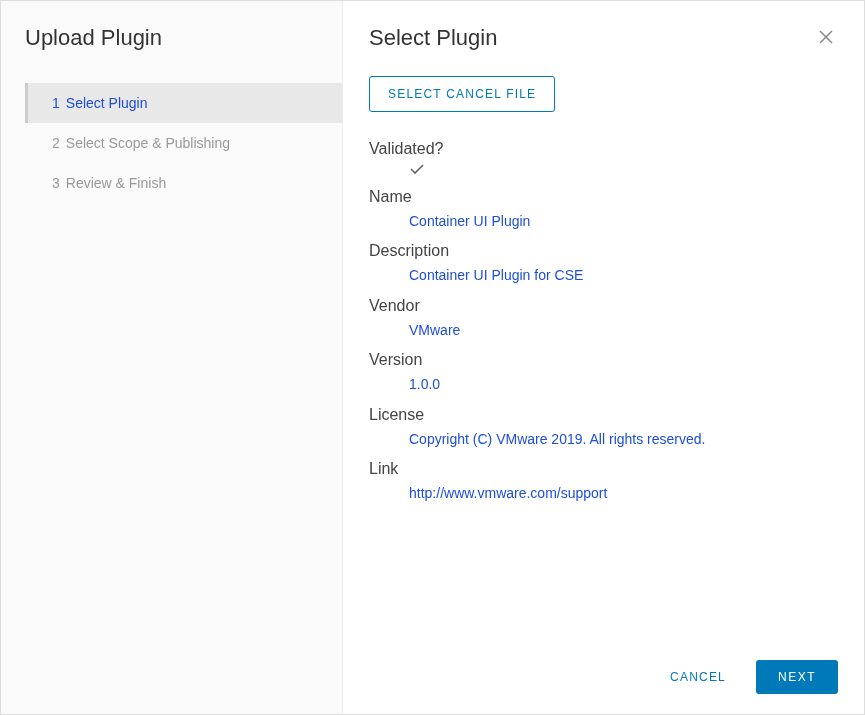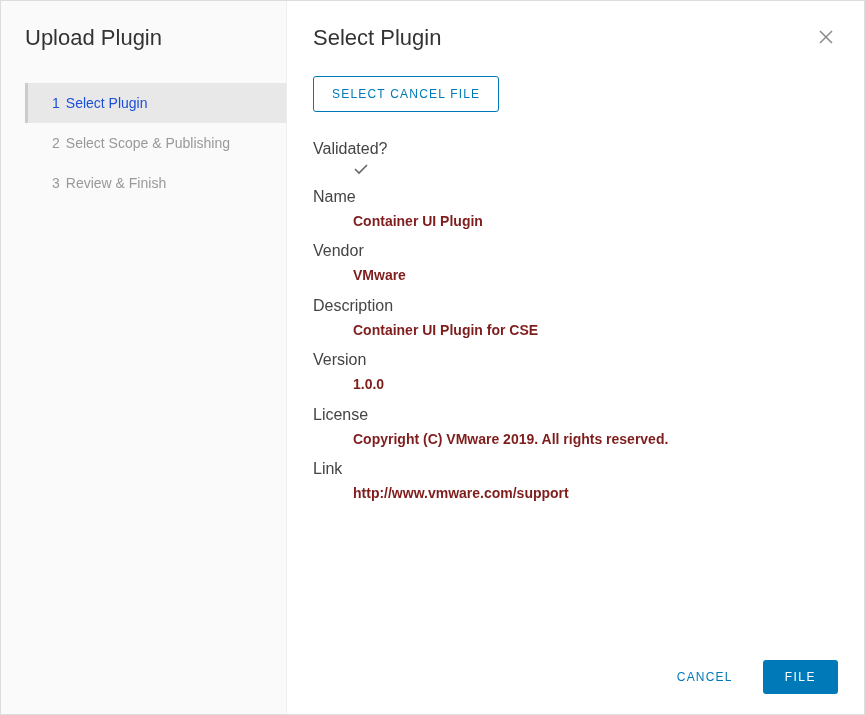--- a/index.html
+++ b/index.html
@@ -15,21 +15,21 @@
       height: 715px;
       background: #fff;
       border: 1px solid #ddd;
       overflow: hidden;
     }
     .wizard {
       display: flex;
       height: 100%;
     }
     .sidebar {
-      width: 286px;
+      width: 342px;
       background: #fafafa;
       border-right: 1px solid #eee;
       padding: 24px 0 0 0;
     }
     .sidebar-title {
       font-size: 22px;
       font-weight: 300;
       color: #333;
       padding: 0 0 24px 24px;
     }
@@ -99,25 +99,24 @@
     }
     .field {
       margin-bottom: 10px;
     }
     .field-label {
       color: #444;
       font-size: 16px;
       margin-bottom: 4px;
     }
     .field-value {
-      color: #7f1d1d;
+      color: #1d4ed8;
       font-size: 14px;
       padding-left: 40px;
       line-height: 1.6;
-      font-weight: bold;
     }
     .check-icon {
       padding-left: 40px;
       color: #666;
     }
     .check-icon svg {
       width: 16px;
       height: 12px;
     }
     .footer {
@@ -193,39 +192,39 @@
           <svg viewBox="0 0 16 12" fill="none" stroke="currentColor" stroke-width="1.6">
             <polyline points="2,6 6,10 14,2"></polyline>
           </svg>
         </div>
       </div>
       <div class="field">
         <div class="field-label">Name</div>
         <div class="field-value">Container UI Plugin</div>
       </div>
       <div class="field">
+        <div class="field-label">Description</div>
+        <div class="field-value">Container UI Plugin for CSE</div>
+      </div>
+      <div class="field">
         <div class="field-label">Vendor</div>
         <div class="field-value">VMware</div>
       </div>
       <div class="field">
-        <div class="field-label">Description</div>
-        <div class="field-value">Container UI Plugin for CSE</div>
-      </div>
-      <div class="field">
         <div class="field-label">Version</div>
         <div class="field-value">1.0.0</div>
       </div>
       <div class="field">
         <div class="field-label">License</div>
         <div class="field-value">Copyright (C) VMware 2019. All rights reserved.</div>
       </div>
       <div class="field">
         <div class="field-label">Link</div>
         <div class="field-value">http://www.vmware.com/support</div>
       </div>
     </div>
 
     <div class="footer">
       <button class="cancel-btn">CANCEL</button>
-      <button class="next-btn">FILE</button>
+      <button class="next-btn">NEXT</button>
     </div>
   </main>
 </div>
 
 </body></html>

